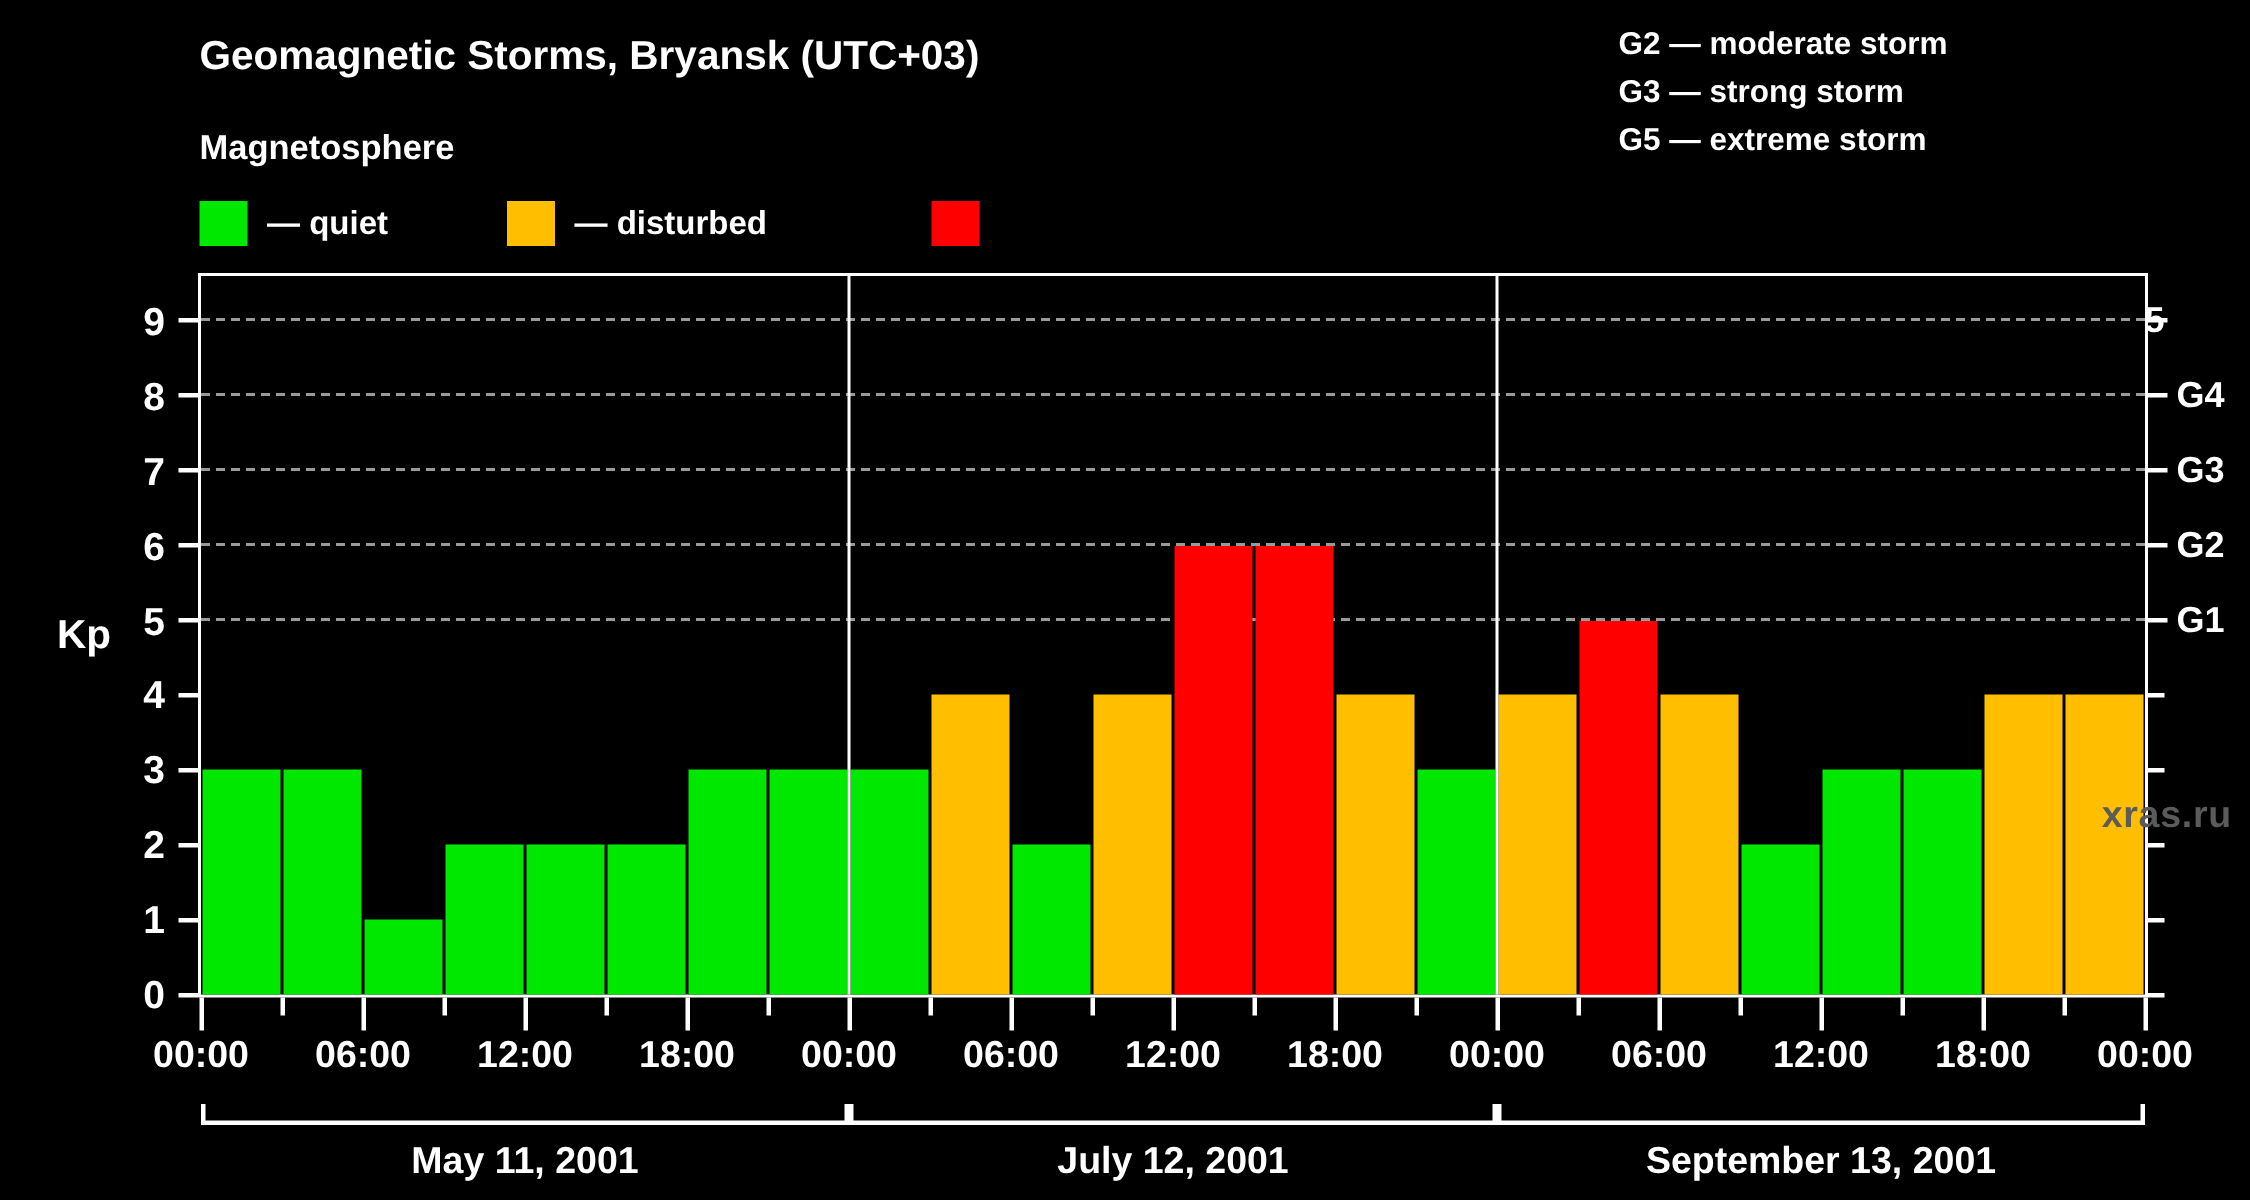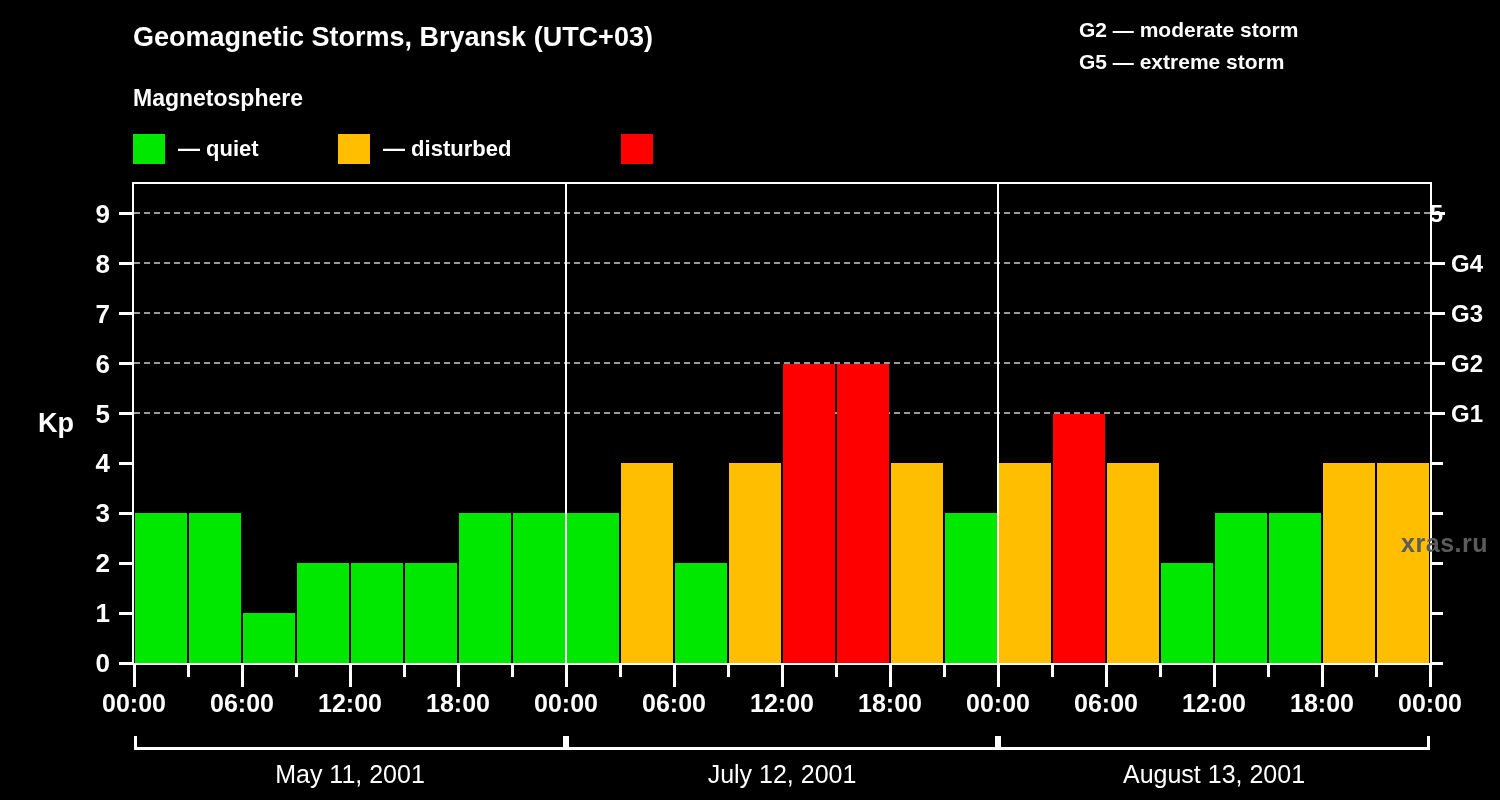--- a/index.html
+++ b/index.html
@@ -185,21 +185,21 @@
     position: absolute;
     height: 14px;
     border-left: 3px solid #ffffff;
     border-right: 3px solid #ffffff;
     border-bottom: 3px solid #ffffff;
     box-sizing: border-box;
   }
   .date-label {
     position: absolute;
     font-size: 25px;
-    font-weight: normal;
+    font-weight: bold;
     white-space: nowrap;
     transform: translateX(-50%);
   }
 
   
   .watermark {
     position: absolute;
     right: 12px;
     bottom: 6px;
     font-size: 25px;
@@ -225,20 +225,21 @@
         <span class="legend-swatch" style="background: rgb(255, 191, 0);"></span>
         <span class="legend-text">— disturbed</span>
       </div>
       <div class="legend-item" style="left: 488px;">
         <span class="legend-swatch" style="background: rgb(255, 0, 0);"></span>
       </div>
     </div>
 
   <div class="gscale" id="gscale">
       <div class="gscale-line">G2 — moderate storm</div>
+      <div class="gscale-line">G3 — strong storm</div>
       <div class="gscale-line">G5 — extreme storm</div>
     </div>
 
   <div id="y-axis-group">
       <div class="ytick-mark" style="left: 119px; top: 661.5px;"></div>
       <div class="ytick-label" style="left: 70px; top: 650px;">0</div>
       <div class="ytick-mark" style="left: 119px; top: 611.604px;"></div>
       <div class="ytick-label" style="left: 70px; top: 600.104px;">1</div>
       <div class="ytick-mark" style="left: 119px; top: 561.708px;"></div>
       <div class="ytick-label" style="left: 70px; top: 550.208px;">2</div>
@@ -351,17 +352,17 @@
       <div class="xtick-label" style="left: 1214px; top: 689px;">12:00</div>
       <div class="xtick-label" style="left: 1322px; top: 689px;">18:00</div>
       <div class="xtick-label" style="left: 1430px; top: 689px;">00:00</div>
     </div>
   <div id="date-group">
       <div class="date-bracket" style="left: 134px; top: 736px; width: 432px;"></div>
       <div class="date-label" style="left: 350px; top: 760px;">May 11, 2001</div>
       <div class="date-bracket" style="left: 566px; top: 736px; width: 432px;"></div>
       <div class="date-label" style="left: 782px; top: 760px;">July 12, 2001</div>
       <div class="date-bracket" style="left: 998px; top: 736px; width: 432px;"></div>
-      <div class="date-label" style="left: 1214px; top: 760px;">August 13, 2001</div>
+      <div class="date-label" style="left: 1214px; top: 760px;">September 13, 2001</div>
     </div>
 
   <div class="watermark">xras.ru</div>
 </div>
 
 </body></html>

